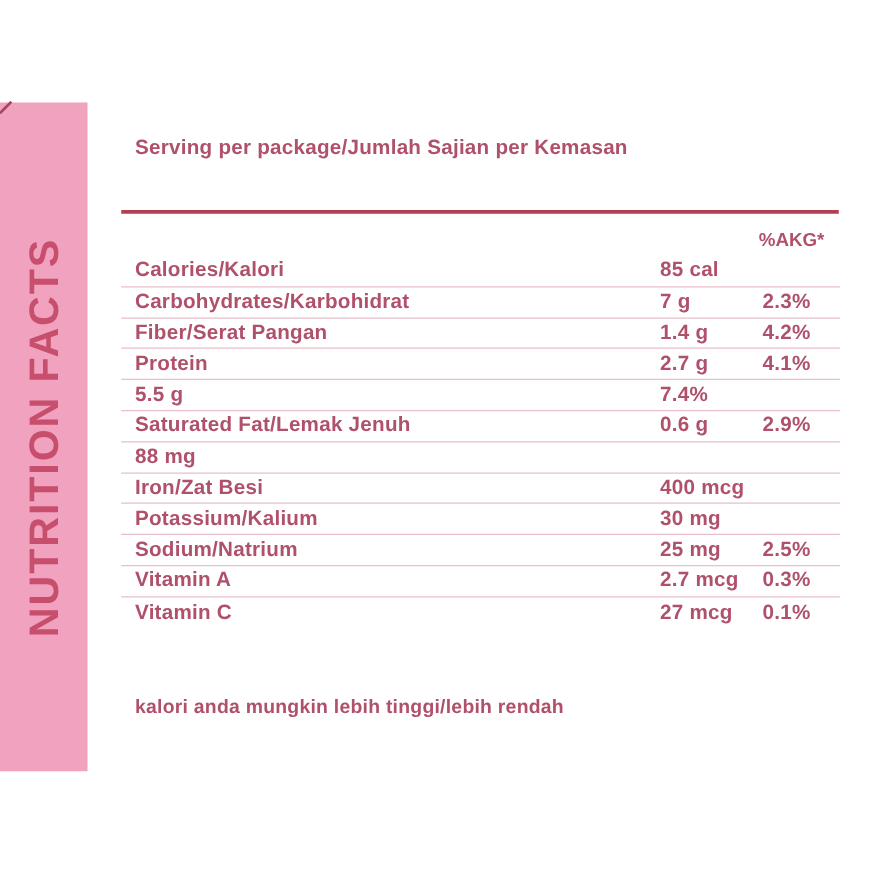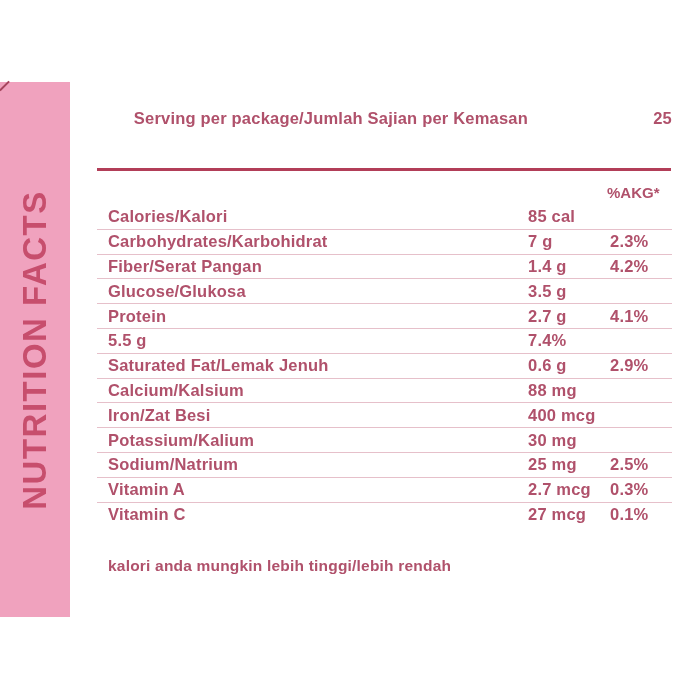--- a/index.html
+++ b/index.html
@@ -32,21 +32,21 @@
   }
 
   
   .serving {
     position:absolute; left:97px; top:106px; width:575px;
     font-size:16.5px; font-weight:bold; color:#b0516b;
     letter-spacing:0.2px;
   }
   .serving-row {
     display:grid; grid-template-columns:420px 1fr;
-    height:25px; align-items:center; padding-left:11px;text-align:right;
+    height:25px; align-items:center; padding-left:11px;
   }
 
   
   .thick-rule {
     position:absolute; left:97px; top:168px;
     width:574px; height:3px;
     background:#b23e58;
   }
 
   
@@ -80,21 +80,20 @@
 <body>
 
 <div class="sidebar">
   <div class="corner-notch"></div>
   <div class="sidebar-title">NUTRITION FACTS</div>
 </div>
 
 <div class="serving">
   <div class="serving-row">
     <span>Serving per package/Jumlah Sajian per Kemasan</span>
-    <span>25</span>
   </div>
 </div>
 
 <div class="thick-rule"></div>
 
 <div class="akg-header">%AKG*</div>
 
 <div class="table">
   <div class="row">
     <span>Calories/Kalori</span>
@@ -105,40 +104,34 @@
     <span>Carbohydrates/Karbohidrat</span>
     <span>7 g</span>
     <span>2.3%</span>
   </div>
   <div class="row">
     <span>Fiber/Serat Pangan</span>
     <span>1.4 g</span>
     <span>4.2%</span>
   </div>
   <div class="row">
-    <span>Glucose/Glukosa</span>
-    <span>3.5 g</span>
-    <span></span>
-  </div>
-  <div class="row">
     <span>Protein</span>
     <span>2.7 g</span>
     <span>4.1%</span>
   </div>
   <div class="row">
     <span>5.5 g</span>
     <span>7.4%</span>
   </div>
   <div class="row">
     <span>Saturated Fat/Lemak Jenuh</span>
     <span>0.6 g</span>
     <span>2.9%</span>
   </div>
   <div class="row">
-    <span>Calcium/Kalsium</span>
     <span>88 mg</span>
     <span></span>
   </div>
   <div class="row">
     <span>Iron/Zat Besi</span>
     <span>400 mcg</span>
     <span></span>
   </div>
   <div class="row">
     <span>Potassium/Kalium</span>

